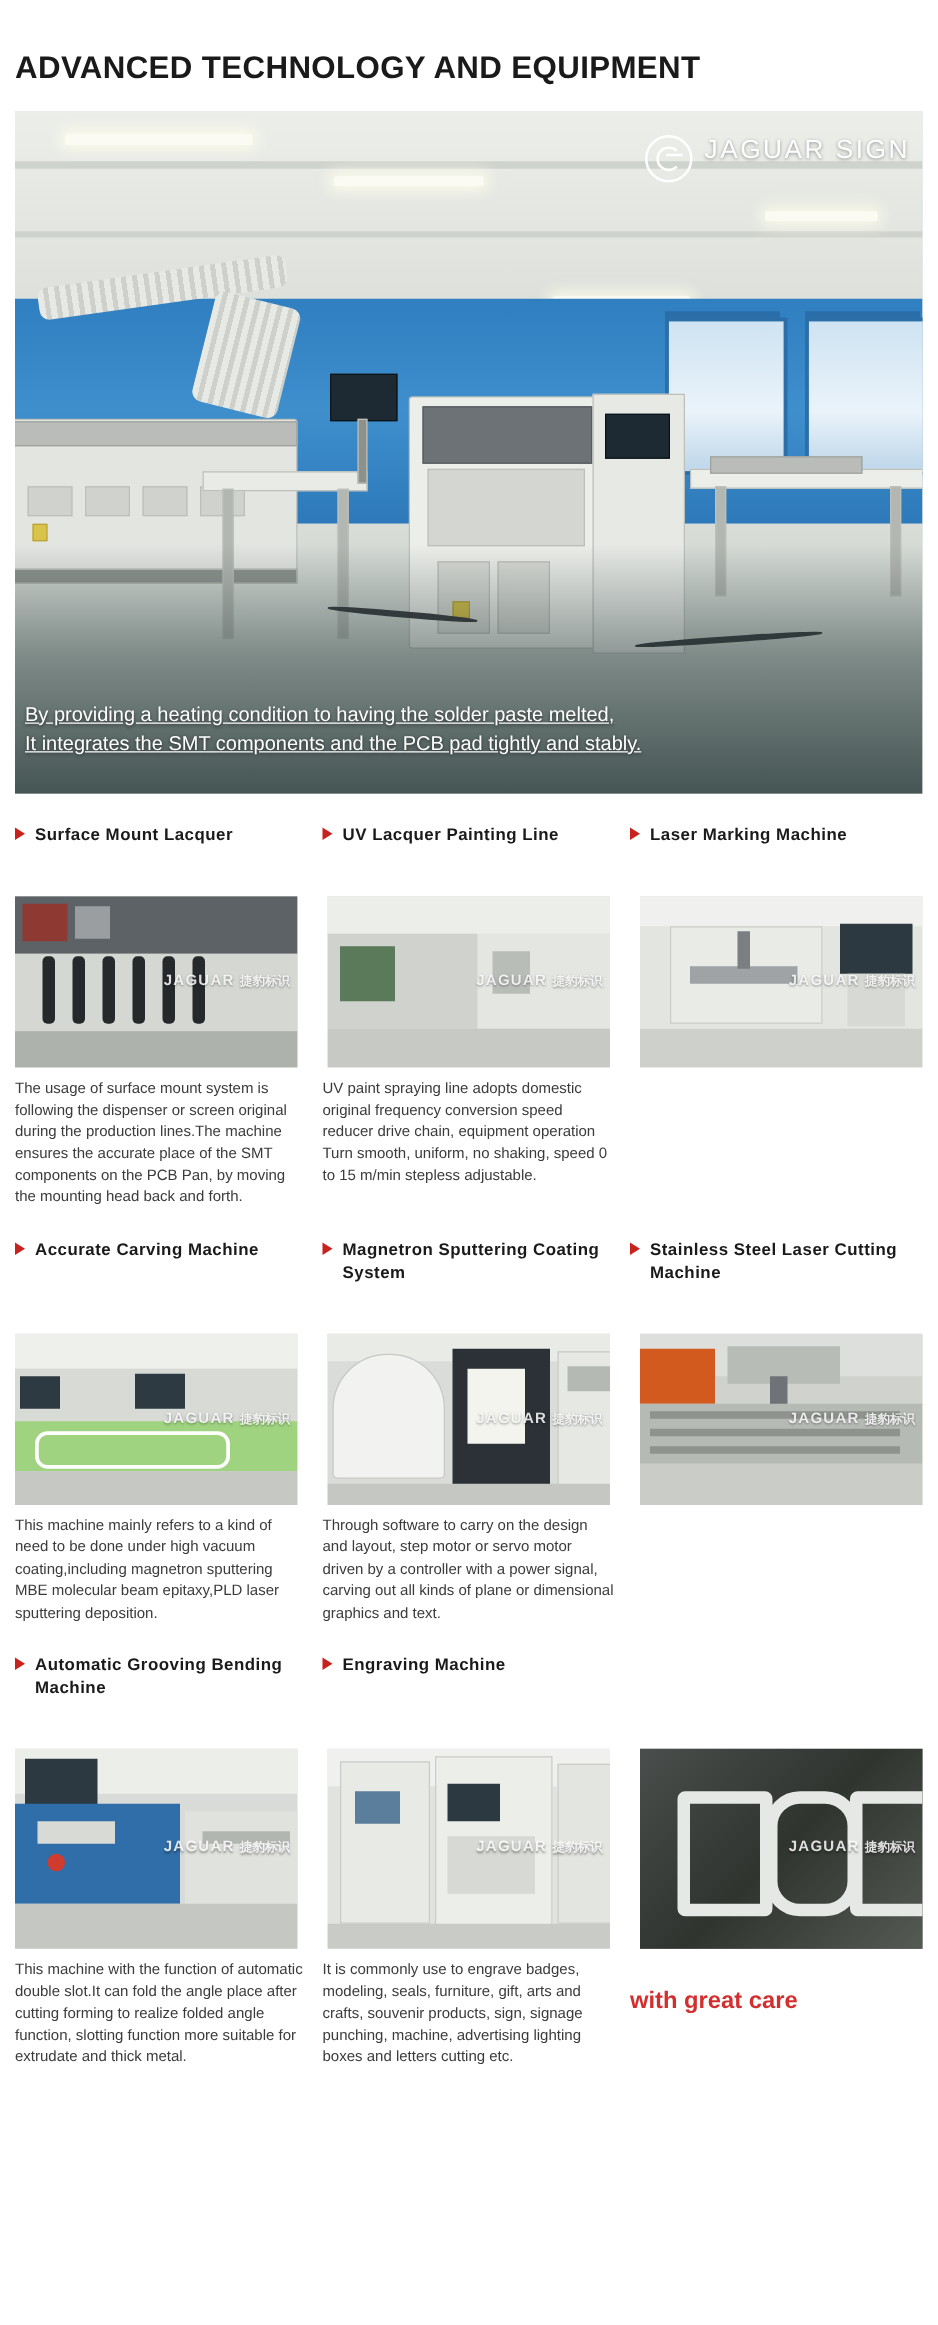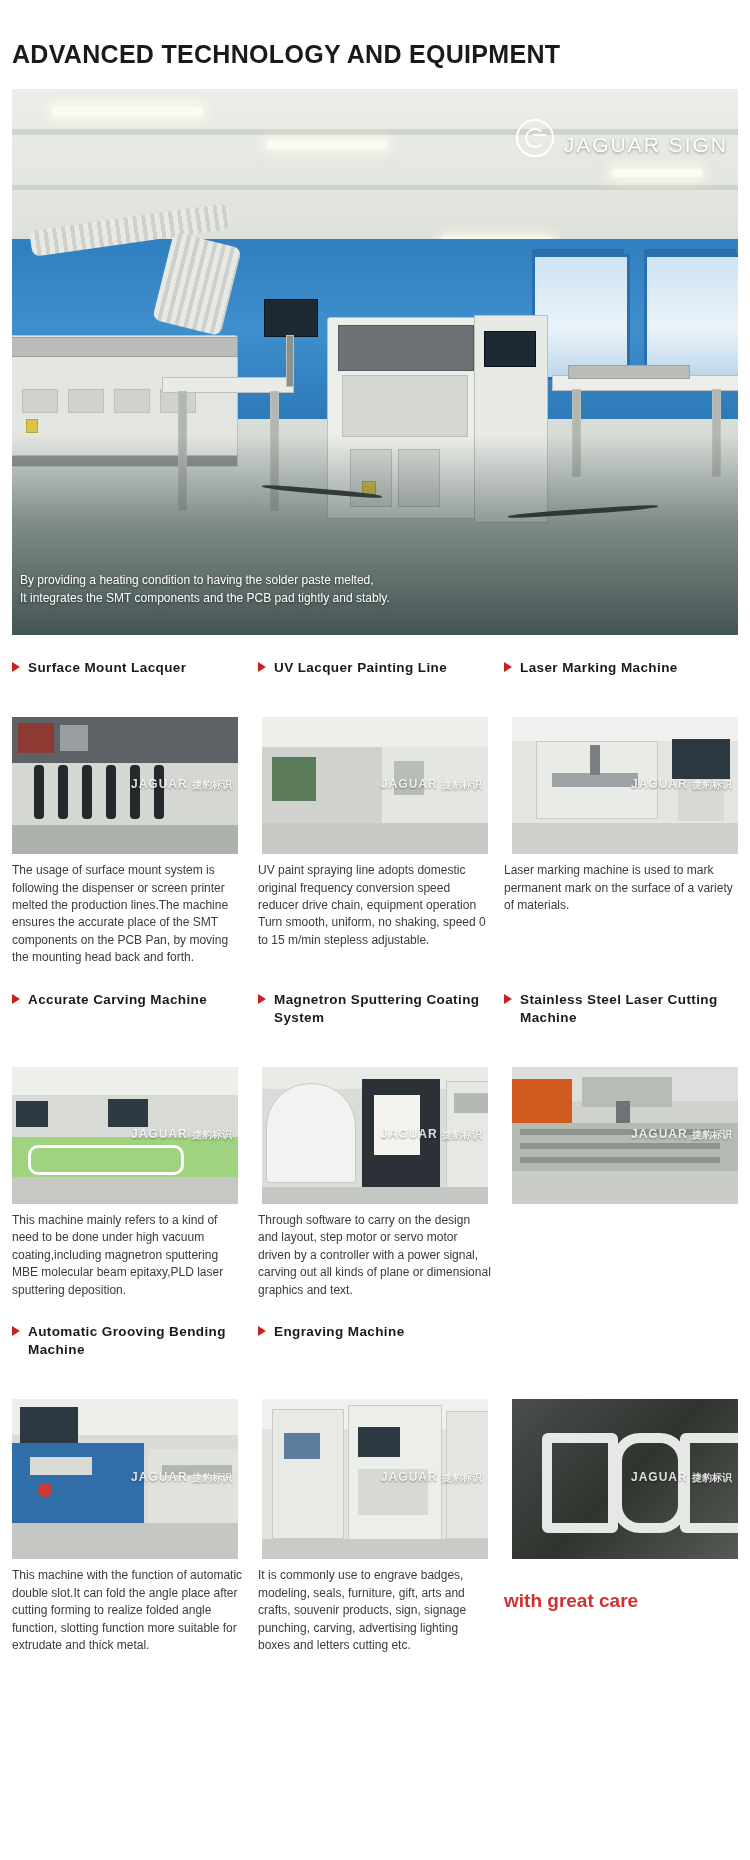--- a/index.html
+++ b/index.html
@@ -102,31 +102,32 @@
     color: #ffffff;
     z-index: 5;
   }
   .hero-caption h2 {
     font-size: 26px;
     font-weight: normal;
     margin: 0 0 8px 0;
     text-shadow: 0 1px 3px rgba(0,0,0,0.55);
   }
   .hero-caption p {
-    font-size: 12px;
+    font-size: 16px;
     line-height: 1.45;
     margin: 0;
     text-shadow: 0 1px 3px rgba(0,0,0,0.6);
+    text-decoration: underline;
   }
   .hero-logo {
     position: absolute;
     right: 10px;
-    top: 30px;
+    top: 19px;
     display: flex;
-    align-items: flex-end;
+    align-items: flex-start;
     gap: 10px;
     color: #ffffff;
     z-index: 5;
   }
   .hero-logo .mark {
     width: 34px; height: 34px; border-radius: 50%;
     border: 2px solid #ffffff;
     position: relative;
   }
   .hero-logo .mark::before {
@@ -357,23 +358,22 @@
         <div class="ph" style="left:40px;top:56px;width:86px;height:14px;background:#9fa3a6;"></div>
         <div class="ph" style="left:78px;top:28px;width:10px;height:30px;background:#7b7f82;"></div>
         <div class="ph" style="left:160px;top:22px;width:58px;height:40px;background:#2c3940;"></div>
         <div class="ph" style="left:166px;top:62px;width:46px;height:42px;background:#d6d9d4;"></div>
         <div class="ph" style="left:0;top:106px;width:100%;height:31px;background:#cdd0cb;"></div>
         <div class="wm"><span>JAGUAR</span> <span class="cn">捷豹标识</span></div>
       </div>
     </div>
 
     <div class="text-row">
-      <div class="cell-text">The usage of surface mount system is following the dispenser or screen printer melted the production lines.The machine ensures the accurate place of the SMT components on the PCB Pan, by moving the mounting head back and forth.</div>
+      <div class="cell-text">The usage of surface mount system is following the dispenser or screen original during the production lines.The machine ensures the accurate place of the SMT components on the PCB Pan, by moving the mounting head back and forth.</div>
       <div class="cell-text">UV paint spraying line adopts domestic original frequency conversion speed reducer drive chain, equipment operation Turn smooth, uniform, no shaking, speed 0 to 15 m/min stepless adjustable.</div>
-      <div class="cell-text">Laser marking machine is used to mark permanent mark on the surface of a variety of materials.</div>
     </div>
   </div>
 
   <div class="section">
     <div class="head-row">
       <div class="head-cell">
         <span class="arrow"></span>
         <span class="txt">Accurate Carving Machine</span>
       </div>
       <div class="head-cell">
@@ -473,21 +473,21 @@
         <div class="ph" style="left:0;top:0;width:100%;height:100%;background:linear-gradient(135deg,#4a4e4c 0%,#30342f 50%,#555a54 100%);"></div>
         <div class="ph" style="left:30px;top:34px;width:56px;height:80px;border:10px solid #e6e8e6;border-radius:6px;"></div>
         <div class="ph" style="left:100px;top:34px;width:56px;height:80px;border:10px solid #e6e8e6;border-radius:28px;"></div>
         <div class="ph" style="left:168px;top:34px;width:48px;height:80px;border:10px solid #e6e8e6;border-radius:6px;"></div>
         <div class="wm"><span>JAGUAR</span> <span class="cn">捷豹标识</span></div>
       </div>
     </div>
 
     <div class="text-row">
       <div class="cell-text">This machine with the function of automatic double slot.It can fold the angle place after cutting forming to realize folded angle function, slotting function more suitable for extrudate and thick metal.</div>
-      <div class="cell-text">It is commonly use to engrave badges, modeling, seals, furniture, gift, arts and crafts, souvenir products, sign, signage punching, carving, advertising lighting boxes and letters cutting etc.</div>
+      <div class="cell-text">It is commonly use to engrave badges, modeling, seals, furniture, gift, arts and crafts, souvenir products, sign, signage punching, machine, advertising lighting boxes and letters cutting etc.</div>
       <div class="slogan">
         <div>with great care</div>
       </div>
     </div>
   </div>
 
   <div class="bottom-pad"></div>
 </div>
 
 </body></html>

